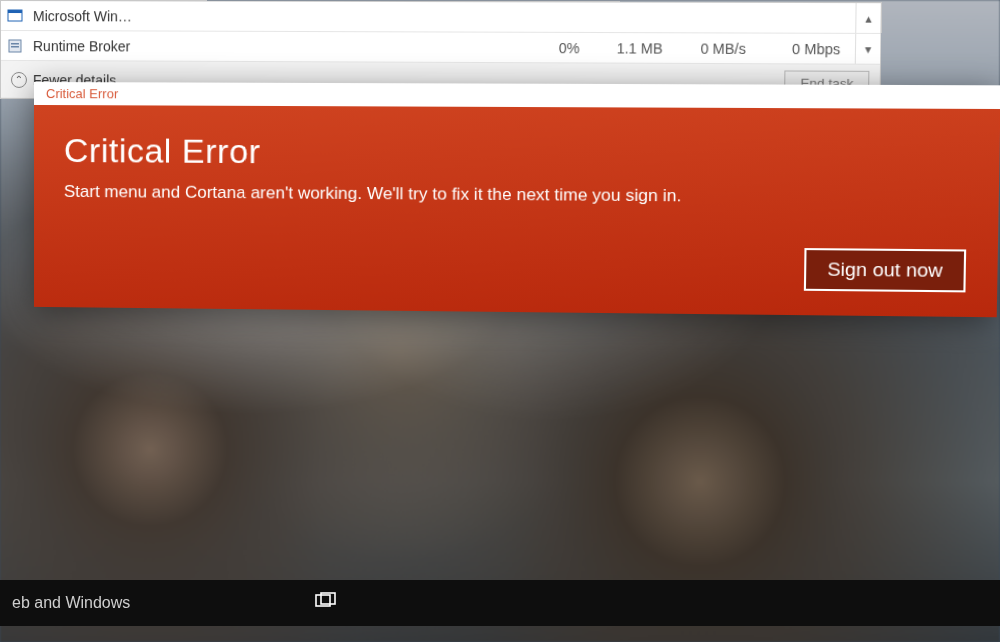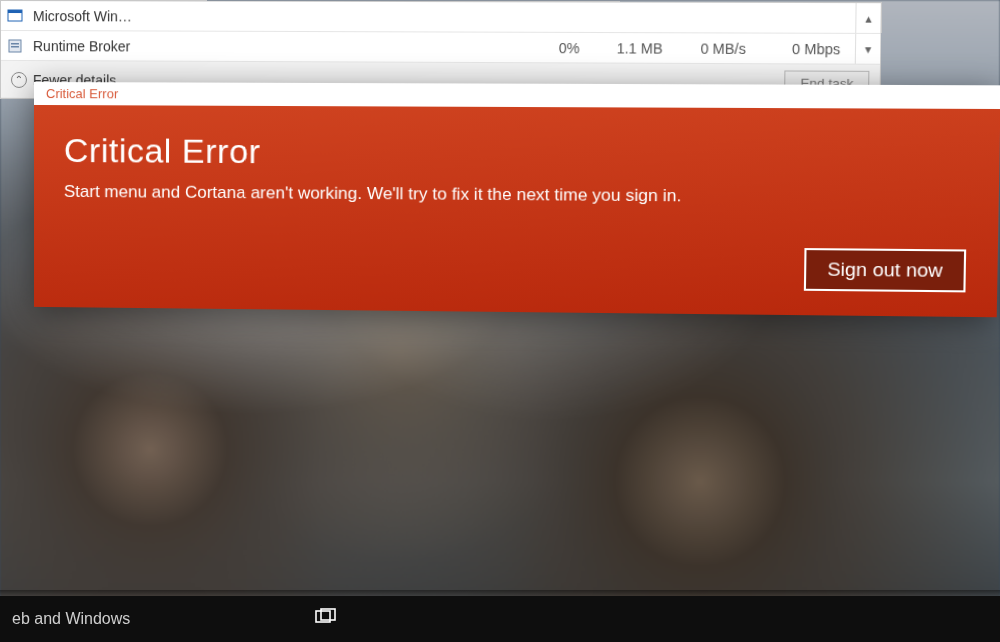--- a/index.html
+++ b/index.html
@@ -144,21 +144,21 @@
       font-size: 19px;
       padding: 8px 20px;
       cursor: pointer;
       font-family: inherit;
     }
 
     
     .taskbar {
       position: absolute;
       left: 0;
-      bottom: 0;
+      bottom: 16px;
       width: 100%;
       height: 46px;
       background: #0e0e0e;
       color: #e8e8e8;
       display: flex;
       align-items: center;
       gap: 0;
       font-size: 16px;
     }
     .taskbar .search-text {

